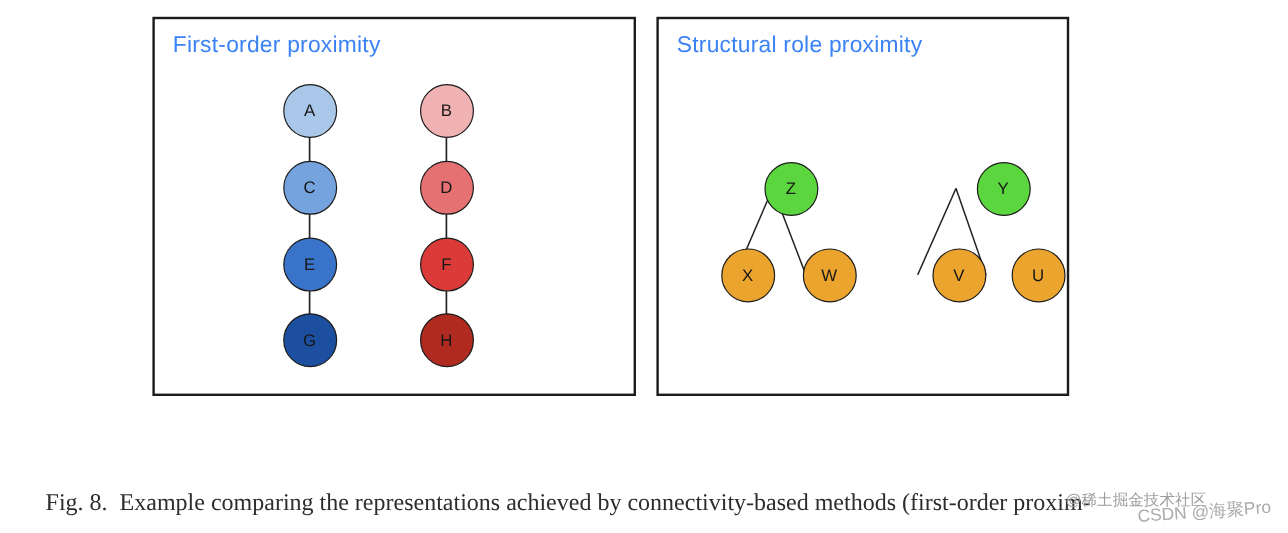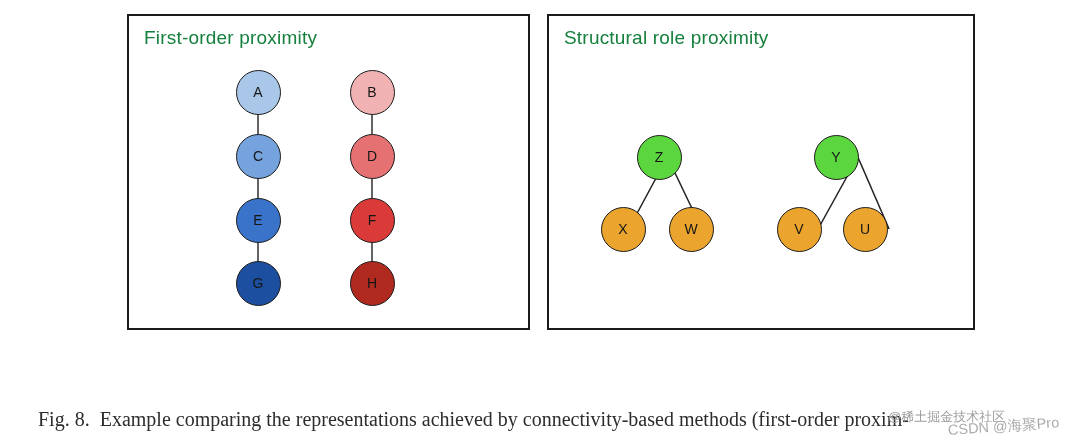--- a/index.html
+++ b/index.html
@@ -6,24 +6,24 @@
   .stage {
     position:relative; width:1073px; height:444px;
     background:#ffffff; overflow:hidden;
     font-family:"Liberation Sans", sans-serif;
   }
   .panel {
     position:absolute; top:14px; height:316px;
     border:2px solid #1b1b1b; background:#ffffff; box-sizing:border-box;
   }
   .panel-left  { left:127px; width:403px; }
-  .panel-right { left:547px; width:428px; }
+  .panel-right { left:547px; width:344px; }
   .panel-title {
     position:absolute; left:15px; top:11px; margin:0;
-    font-size:19px; font-weight:400; color:#15803d; letter-spacing:0.2px;
+    font-size:19px; font-weight:400; color:#3b82f6; letter-spacing:0.2px;
   }
   .edges { position:absolute; left:0; top:0; width:100%; height:100%; }
   .edges line { stroke:#222222; stroke-width:1.4; }
   .node {
     position:absolute; width:45px; height:45px; box-sizing:border-box;
     border:1.6px solid #1c1c1c; border-radius:50%;
     display:flex; align-items:center; justify-content:center;
     font-size:14px; color:#161616;
   }
   .caption {

